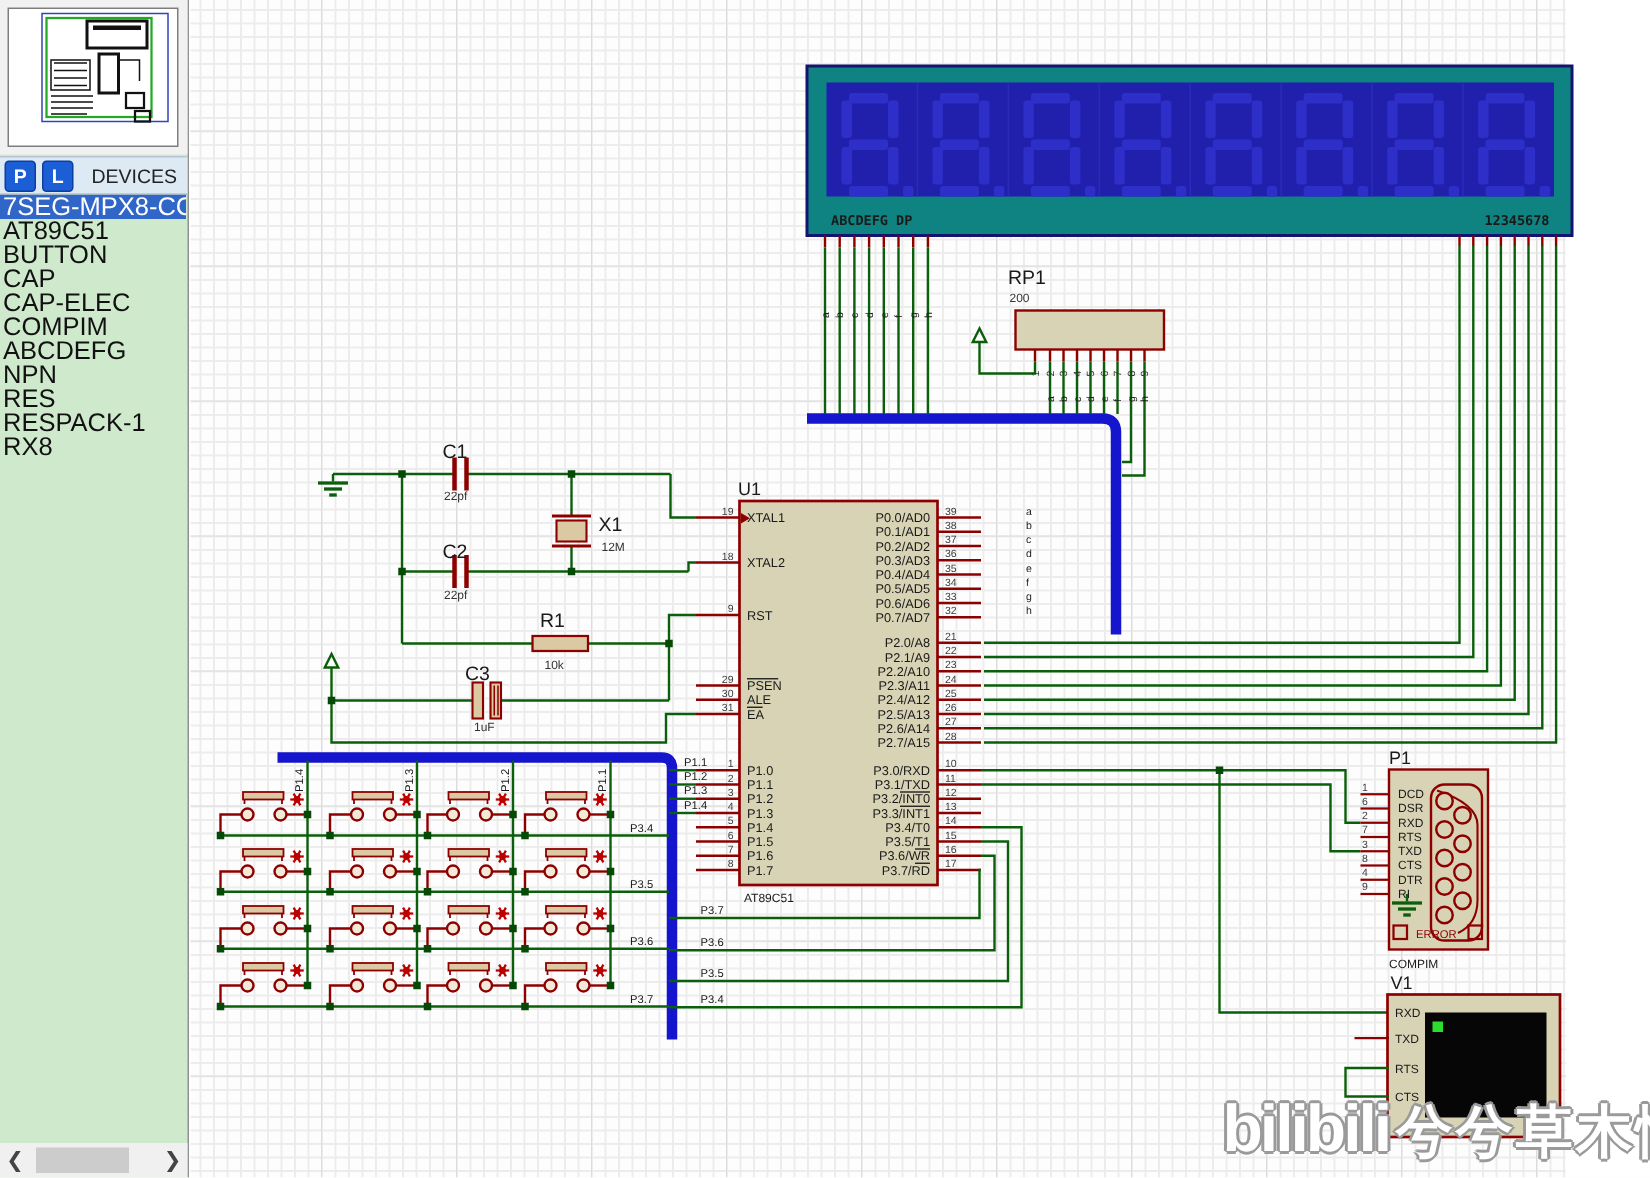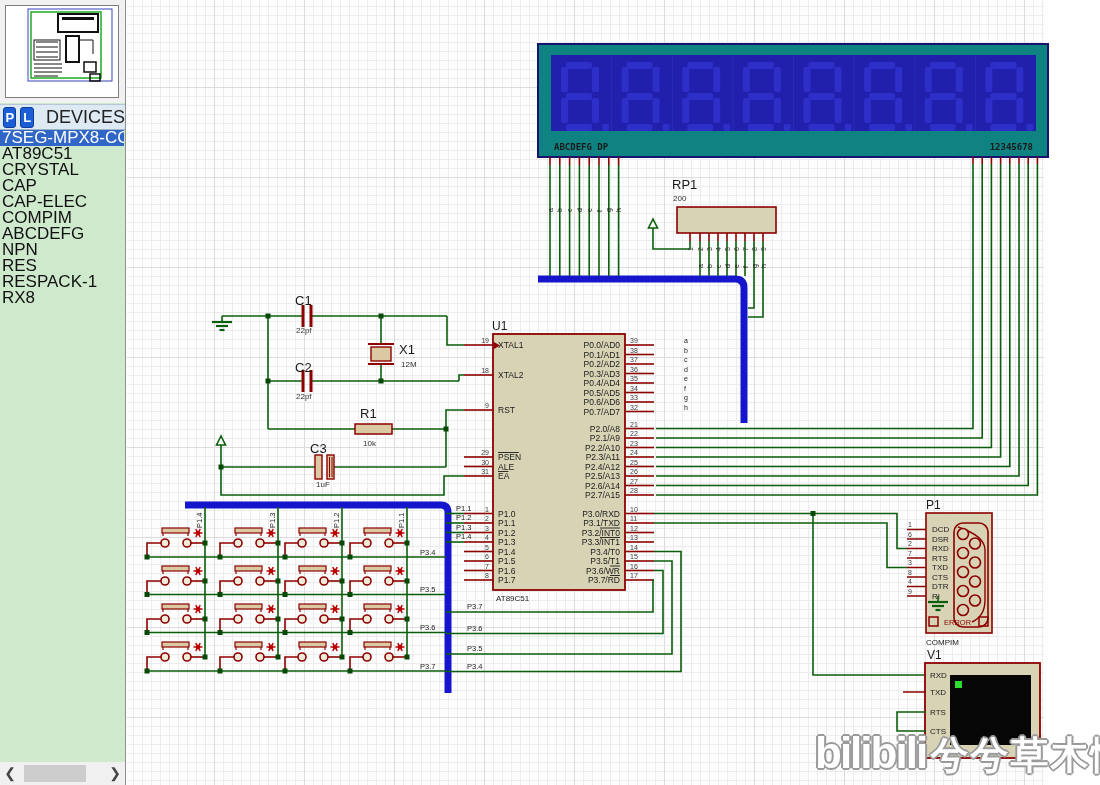--- a/index.html
+++ b/index.html
@@ -9,21 +9,21 @@
            border-right:1px solid #8f8f8f;box-sizing:border-box;}
   .preview{position:absolute;left:0;top:0;width:125px;height:103px;background:#f1f1f1;}
   .preview-inner{position:absolute;left:5px;top:5px;width:112px;height:91px;background:#fff;
                  border:1px solid #7d7d7d;}
   .devices-header{position:absolute;left:0;top:104px;width:125px;height:26px;background:#dde9f3;
                   border-top:1px solid #b7c6d4;border-bottom:1px solid #9fb3c6;display:flex;
                   align-items:center;padding-left:3px;box-sizing:border-box;}
   .pl-btn{width:19px;height:19px;background:#1b5ed6;color:#fff;font-weight:bold;font-size:13px;
           display:flex;align-items:center;justify-content:center;border-radius:3px;
           border:1px solid #0c3ea0;margin-right:4px;cursor:pointer;}
-  .hdr-label{font-size:18px;color:#222;margin-left:8px;text-align:right;}
+  .hdr-label{font-size:13px;color:#222;margin-left:8px;text-align:right;}
   .device-list{position:absolute;left:0;top:130px;width:124px;height:632px;background:#cfe9cd;
                font-size:17px;color:#111;border-radius:21px;}
   .device-item{height:16px;line-height:16px;padding-left:2px;white-space:nowrap;overflow:hidden;
                cursor:pointer;}
   .device-item.selected{background:#2f66c8;color:#fff;}
   .hscroll{position:absolute;left:0;top:762px;width:125px;height:23px;background:#f0f0f0;}
   .hs-arrow{position:absolute;top:0;width:20px;height:23px;color:#444;font-size:14px;
             text-align:center;line-height:23px;cursor:pointer;}
   .hs-thumb{position:absolute;left:24px;top:3px;width:62px;height:17px;background:#ccc;cursor:pointer;}
   .canvas{position:absolute;left:127px;top:0;width:917px;height:785px;background-color:#fdfdfd;
@@ -64,21 +64,21 @@
     </div>
   </div>
   <div class="devices-header">
     <span class="pl-btn">P</span>
     <span class="pl-btn">L</span>
     <span class="hdr-label">DEVICES</span>
   </div>
   <div class="device-list" id="device-list">
       <div class="device-item selected">7SEG-MPX8-CC-BL</div>
       <div class="device-item">AT89C51</div>
-      <div class="device-item">CRYSTAL</div>
+      <div class="device-item">BUTTON</div>
       <div class="device-item">CAP</div>
       <div class="device-item">CAP-ELEC</div>
       <div class="device-item">COMPIM</div>
       <div class="device-item">ABCDEFG</div>
       <div class="device-item">NPN</div>
       <div class="device-item">RES</div>
       <div class="device-item">RESPACK-1</div>
       <div class="device-item">RX8</div>
     </div>
   <div class="hscroll">

